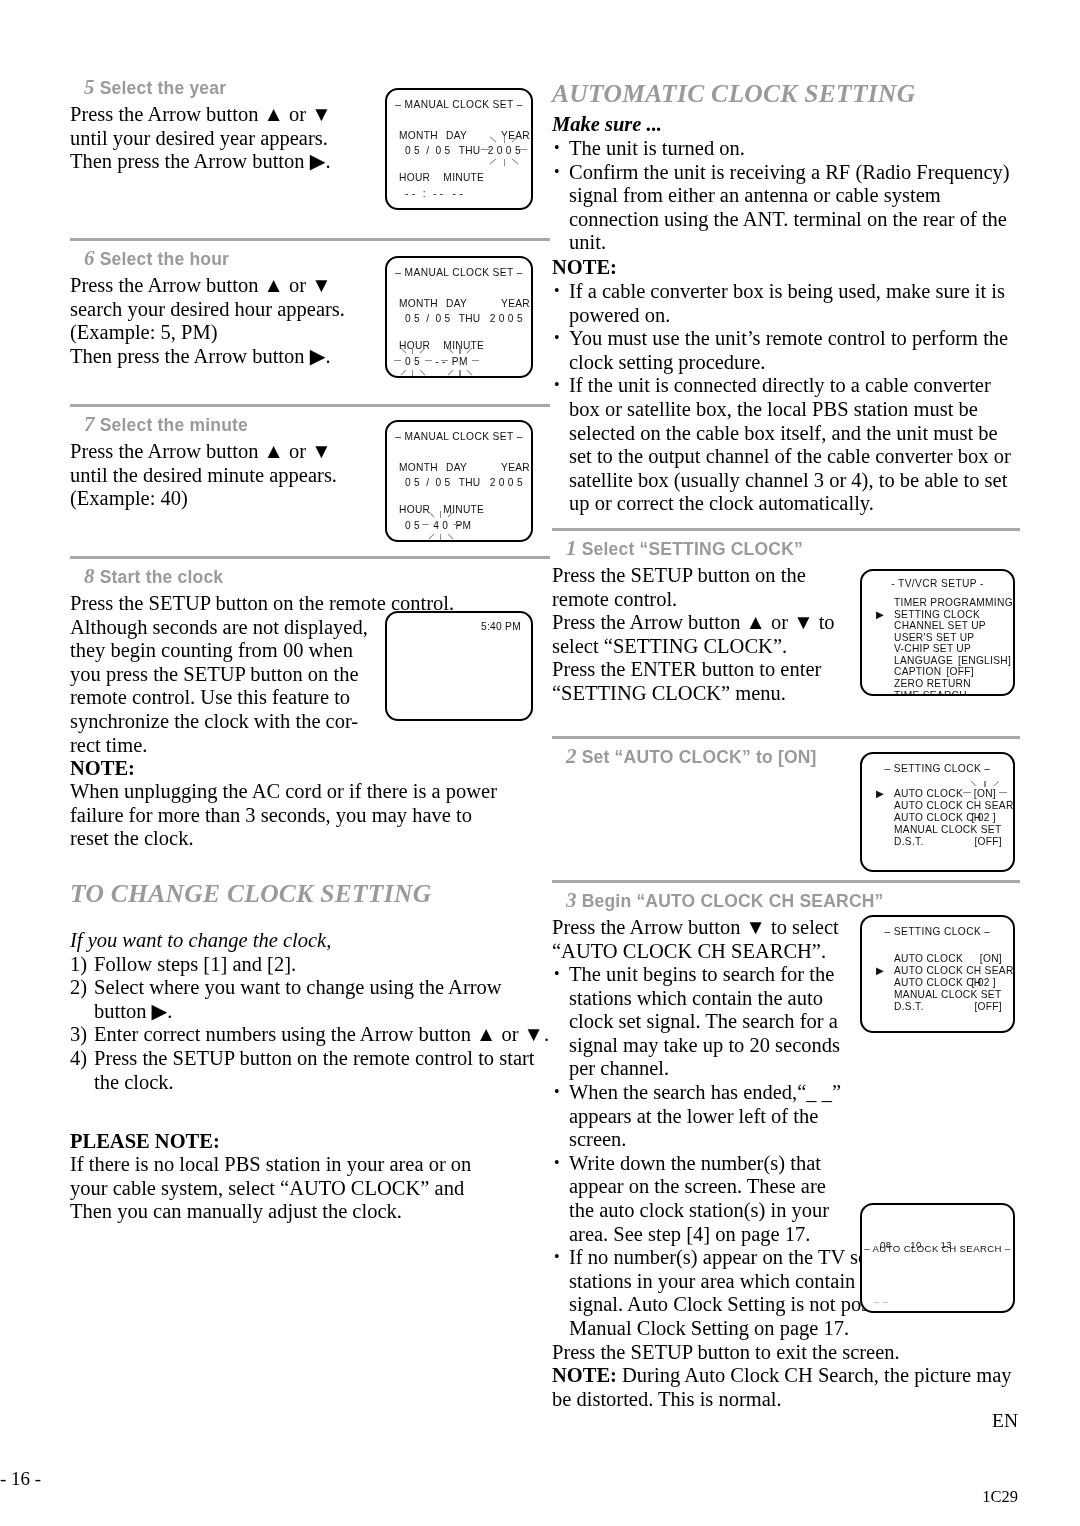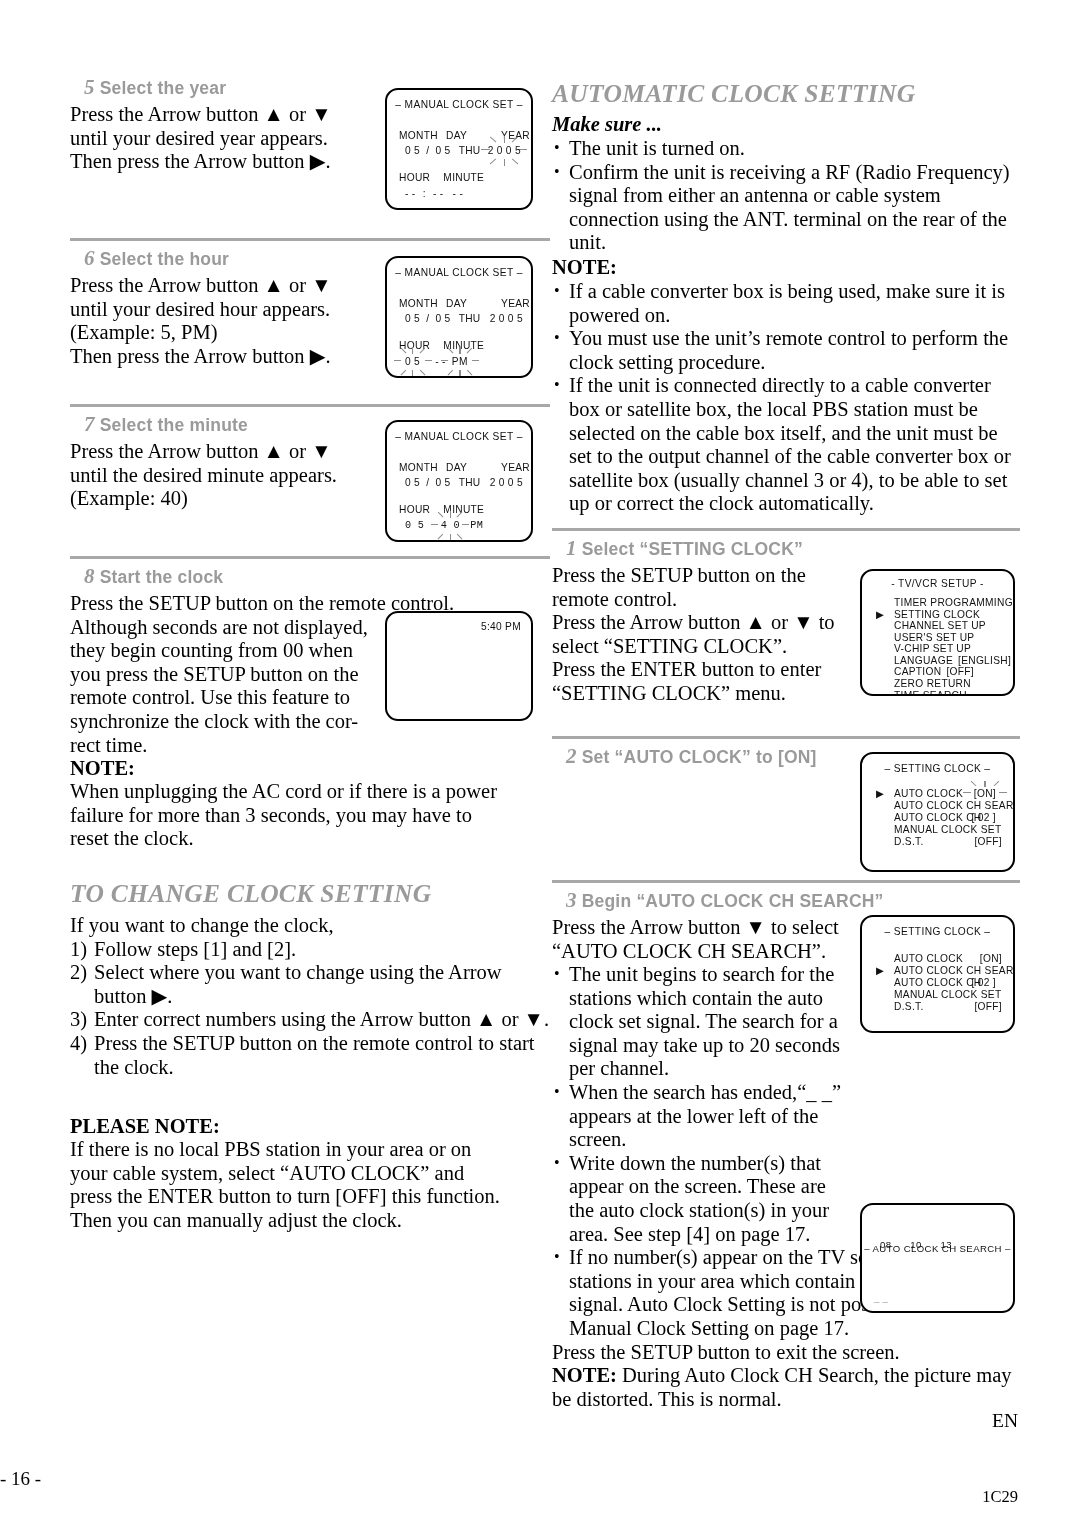--- a/index.html
+++ b/index.html
@@ -202,21 +202,21 @@
     </div>
 
     <div class="rule" style="margin:8px 0 5px 0;"></div>
 
     <div style="position:relative;height:152px;">
       <div class="step-head">
         <span class="num">6</span><span>Select the hour</span>
       </div>
       <div class="body-text" style="width:300px;">
         <div>Press the Arrow button ▲ or ▼</div>
-        <div>until your desired hour appears.</div>
+        <div>search your desired hour appears.</div>
         <div>(Example: 5, PM)</div>
         <div>Then press the Arrow button ▶.</div>
       </div>
       <div class="tv" style="left:315px; top:10px; width:148px; height:122px;">
         <div class="tv-title">– MANUAL CLOCK SET –</div>
         <div class="osd" style="position:absolute;left:12px;top:40px;">
           <span>MONTH</span>
           <span style="margin-left:5px">DAY</span>
           <span style="margin-left:31px">YEAR</span>
         </div>
@@ -279,21 +279,21 @@
           <span>0 5</span>
           <span style="margin:0 3px">/</span>
           <span>0 5</span>
           <span style="margin-left:5px">THU</span>
           <span style="margin-left:6px">2 0 0 5</span>
         </div>
         <div class="osd" style="position:absolute;left:12px;top:82px;">
           <span>HOUR</span>
           <span style="margin-left:10px">MINUTE</span>
         </div>
-        <div class="osd" style="position:absolute;left:18px;top:98px;font-family:Liberation Mono, monospace;">
+        <div class="osd" style="position:absolute;left:18px;top:98px;">
           <span>0 5</span>
           <span class="blink" style="margin-left:10px"><span class="rays">
             <span style="left:4px;top:13px;width:7px;height:1.4px"></span>
             <span style="right:4px;top:13px;width:7px;height:1.4px"></span>
             <span style="left:10px;top:3px;width:7px;height:1.4px;transform:rotate(45deg)"></span>
             <span style="right:10px;top:3px;width:7px;height:1.4px;transform:rotate(-45deg)"></span>
             <span style="left:10px;bottom:3px;width:7px;height:1.4px;transform:rotate(-45deg)"></span>
             <span style="right:10px;bottom:3px;width:7px;height:1.4px;transform:rotate(45deg)"></span>
             <span style="left:50%;top:0;width:1.4px;height:7px;margin-left:-0.7px"></span>
             <span style="left:50%;bottom:0;width:1.4px;height:7px;margin-left:-0.7px"></span>
@@ -324,35 +324,34 @@
         <div>failure for more than 3 seconds, you may have to</div>
         <div>reset the clock.</div>
       </div>
       <div class="tv" style="left:315px; top:47px; width:148px; height:110px;">
         <div class="osd" style="position:absolute;right:10px;top:8px;">5:40 PM</div>
       </div>
     </div>
 
     <div style="margin-top:28px;">
       <div class="sec-head">TO CHANGE CLOCK SETTING</div>
-      <div class="body-text" style="margin-top:5px;">If you want to change the clock,</div>
+      <div class="body-text" style="margin-top:20px;font-style:italic;">If you want to change the clock,</div>
       <ol class="num">
         <li><span class="mk">1)</span><span>Follow steps [1] and [2].</span></li>
         <li><span class="mk">2)</span><span>Select where you want to change using the Arrow button ▶.</span></li>
         <li><span class="mk">3)</span><span>Enter correct numbers using the Arrow button ▲ or ▼.</span></li>
         <li><span class="mk">4)</span><span>Press the SETUP button on the remote control to start the clock.</span></li>
       </ol>
     </div>
 
     <div style="margin-top:36px;">
       <div class="bold-label">PLEASE NOTE:</div>
       <div class="body-text">
         <div>If there is no local PBS station in your area or on</div>
         <div>your cable system, select “AUTO CLOCK” and</div>
-        <div>press the ENTER button to turn [OFF] this function.</div>
         <div>Then you can manually adjust the clock.</div>
       </div>
     </div>
   </div>
 
   <div class="col col-right">
 
     <div class="sec-head" style="margin-top:4px;">AUTOMATIC CLOCK SETTING</div>
     <div class="sub-head" style="margin-top:4px;">Make sure ...</div>
     <ul class="bul" style="margin-top:1px;">

